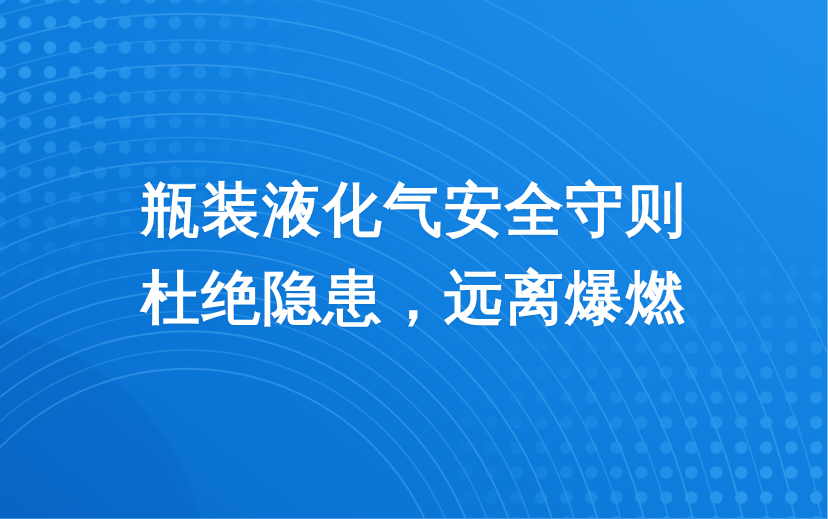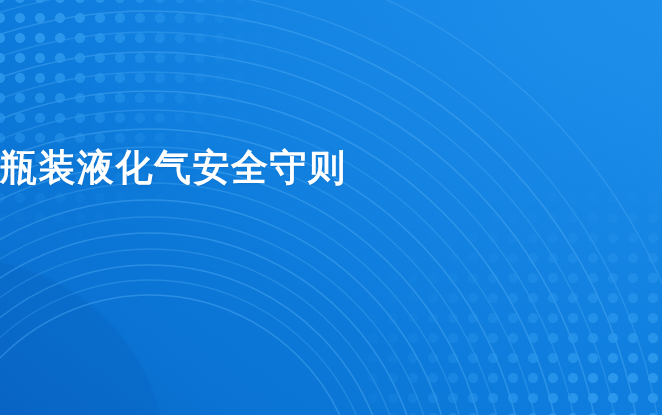--- a/index.html
+++ b/index.html
@@ -93,23 +93,24 @@
         rgba(0,0,0,1) 0%, rgba(0,0,0,1) 20%,
         rgba(0,0,0,0.55) 48%, rgba(0,0,0,0.14) 74%, rgba(0,0,0,0) 93%);
   }
 
   
   #headline {
     position: absolute;
     left: 0;
     right: 0;
     top: 133px;
+    text-align: center;
     color: #ffffff;
     font-weight: 700;
-    font-size: 37px;
+    font-size: 47px;
     line-height: 70px;
     letter-spacing: 1.5px;
     white-space: nowrap;
     text-shadow: 0 1px 2px rgba(4,70,140,0.18);
   }
   #headline .tline { display: block; }
 </style>
 </head>
 <body>
 
@@ -159,15 +160,16 @@
         <circle cx="150" cy="505" r="558"></circle>
       </g>
     </svg>
   </div>
 
   <div class="dots" id="dots-tl"></div>
   <div class="dots" id="dots-br"></div>
 
   <div id="headline">
     <span class="tline">瓶装液化气安全守则</span>
+    <span class="tline">杜绝隐患，远离爆燃</span>
   </div>
 
 </div>
 
 </body></html>

